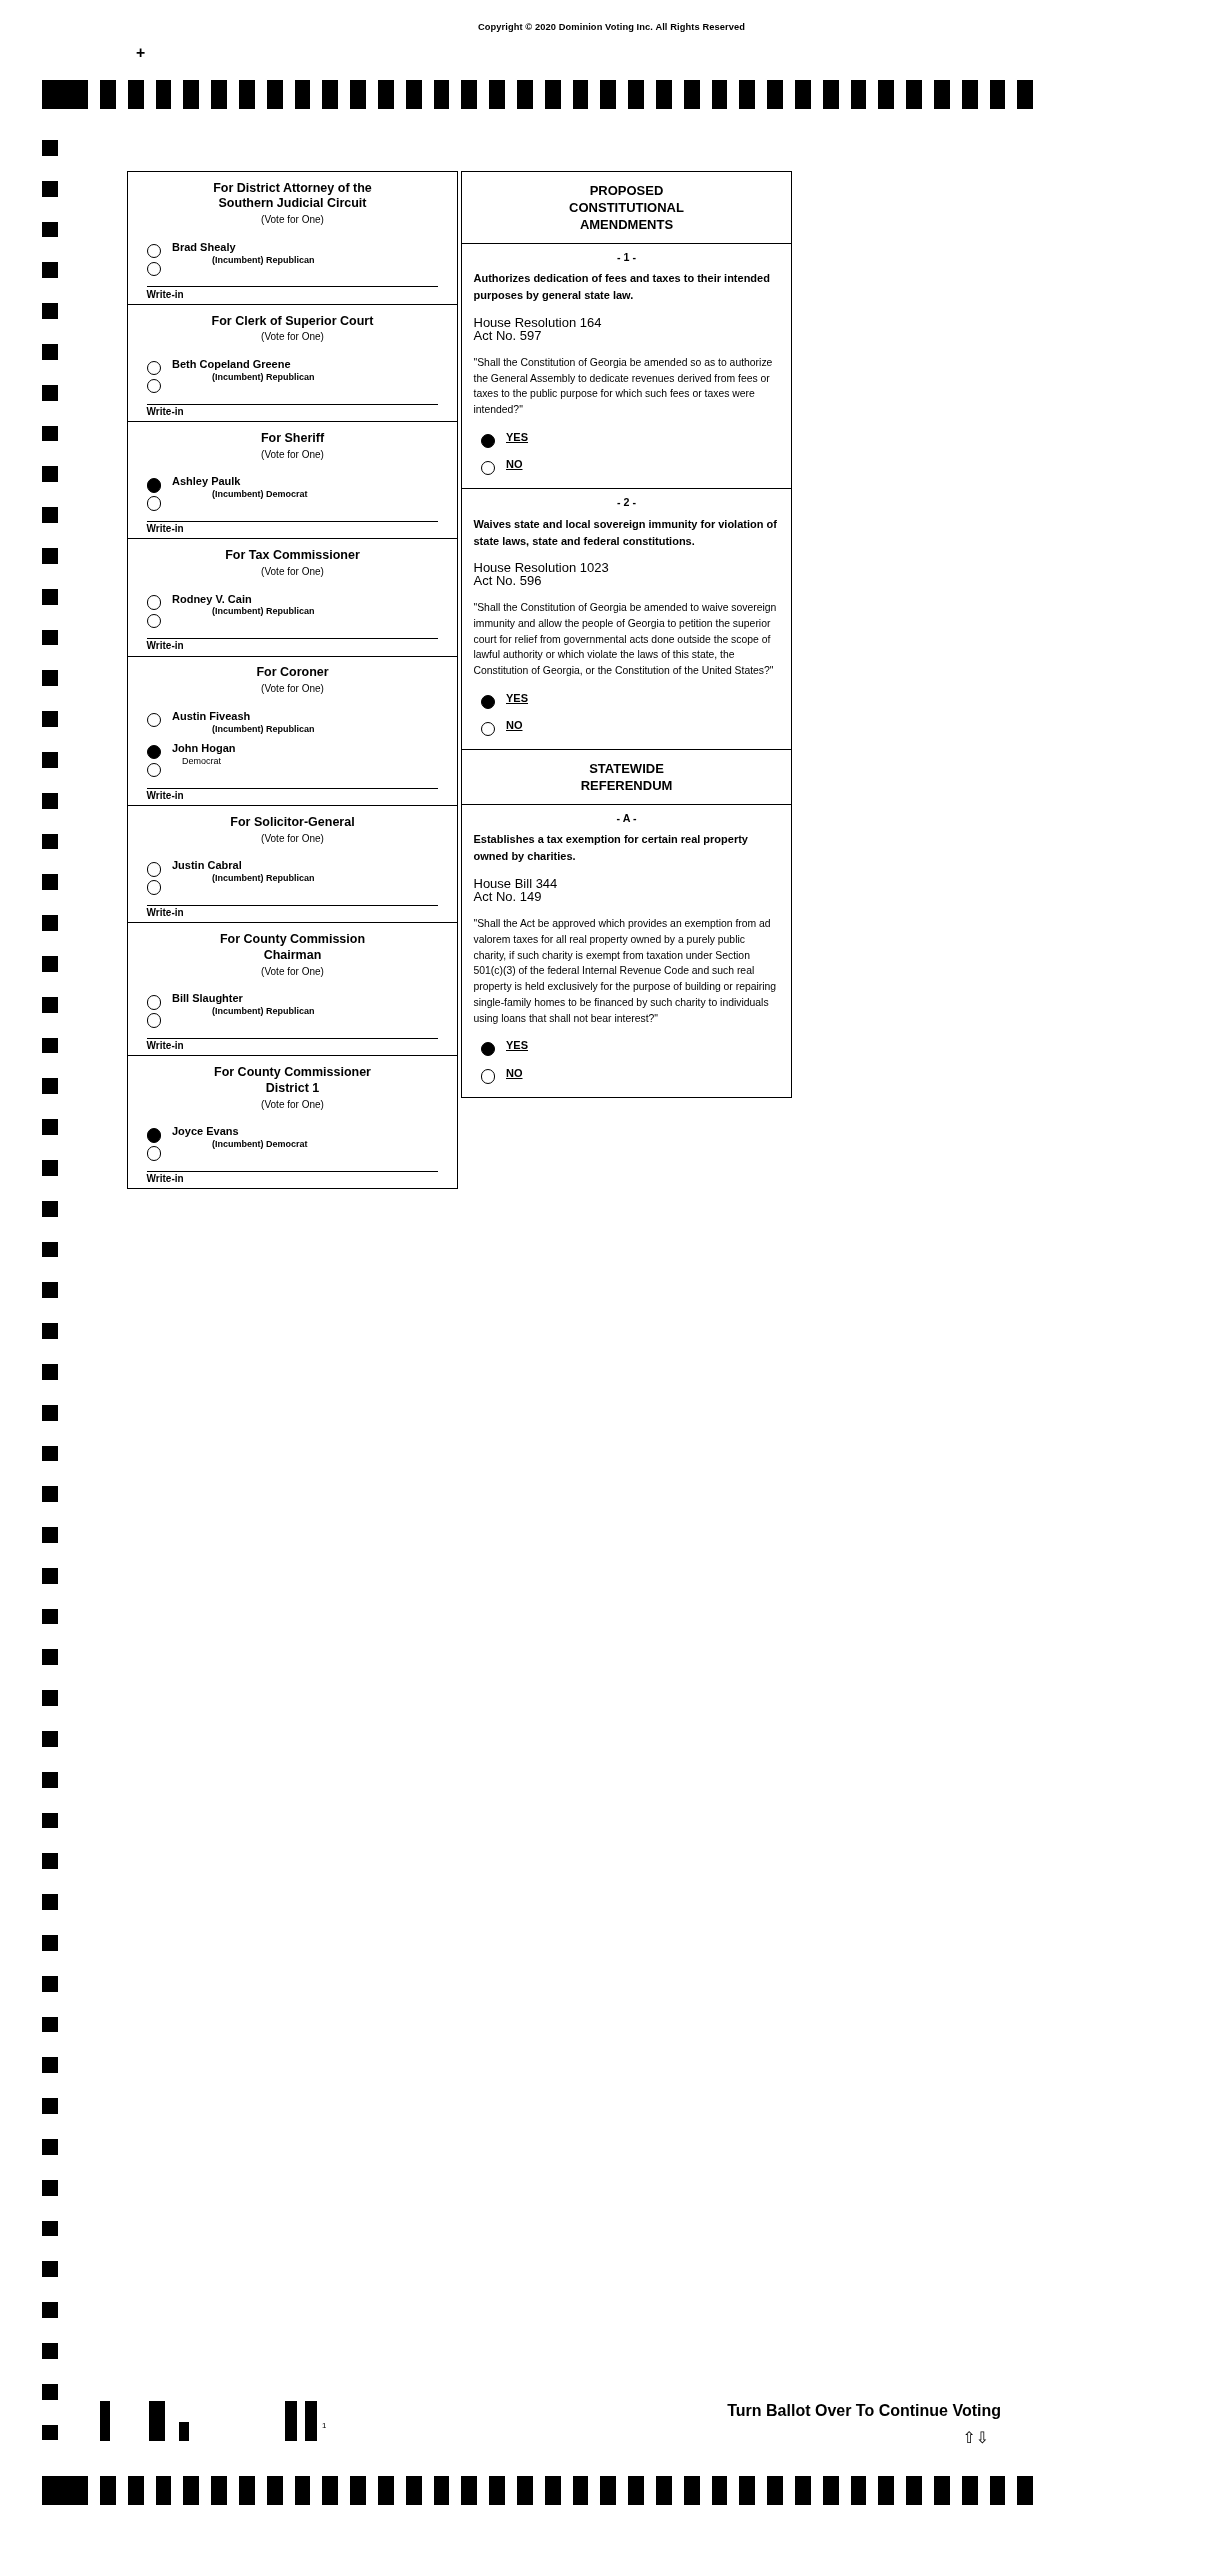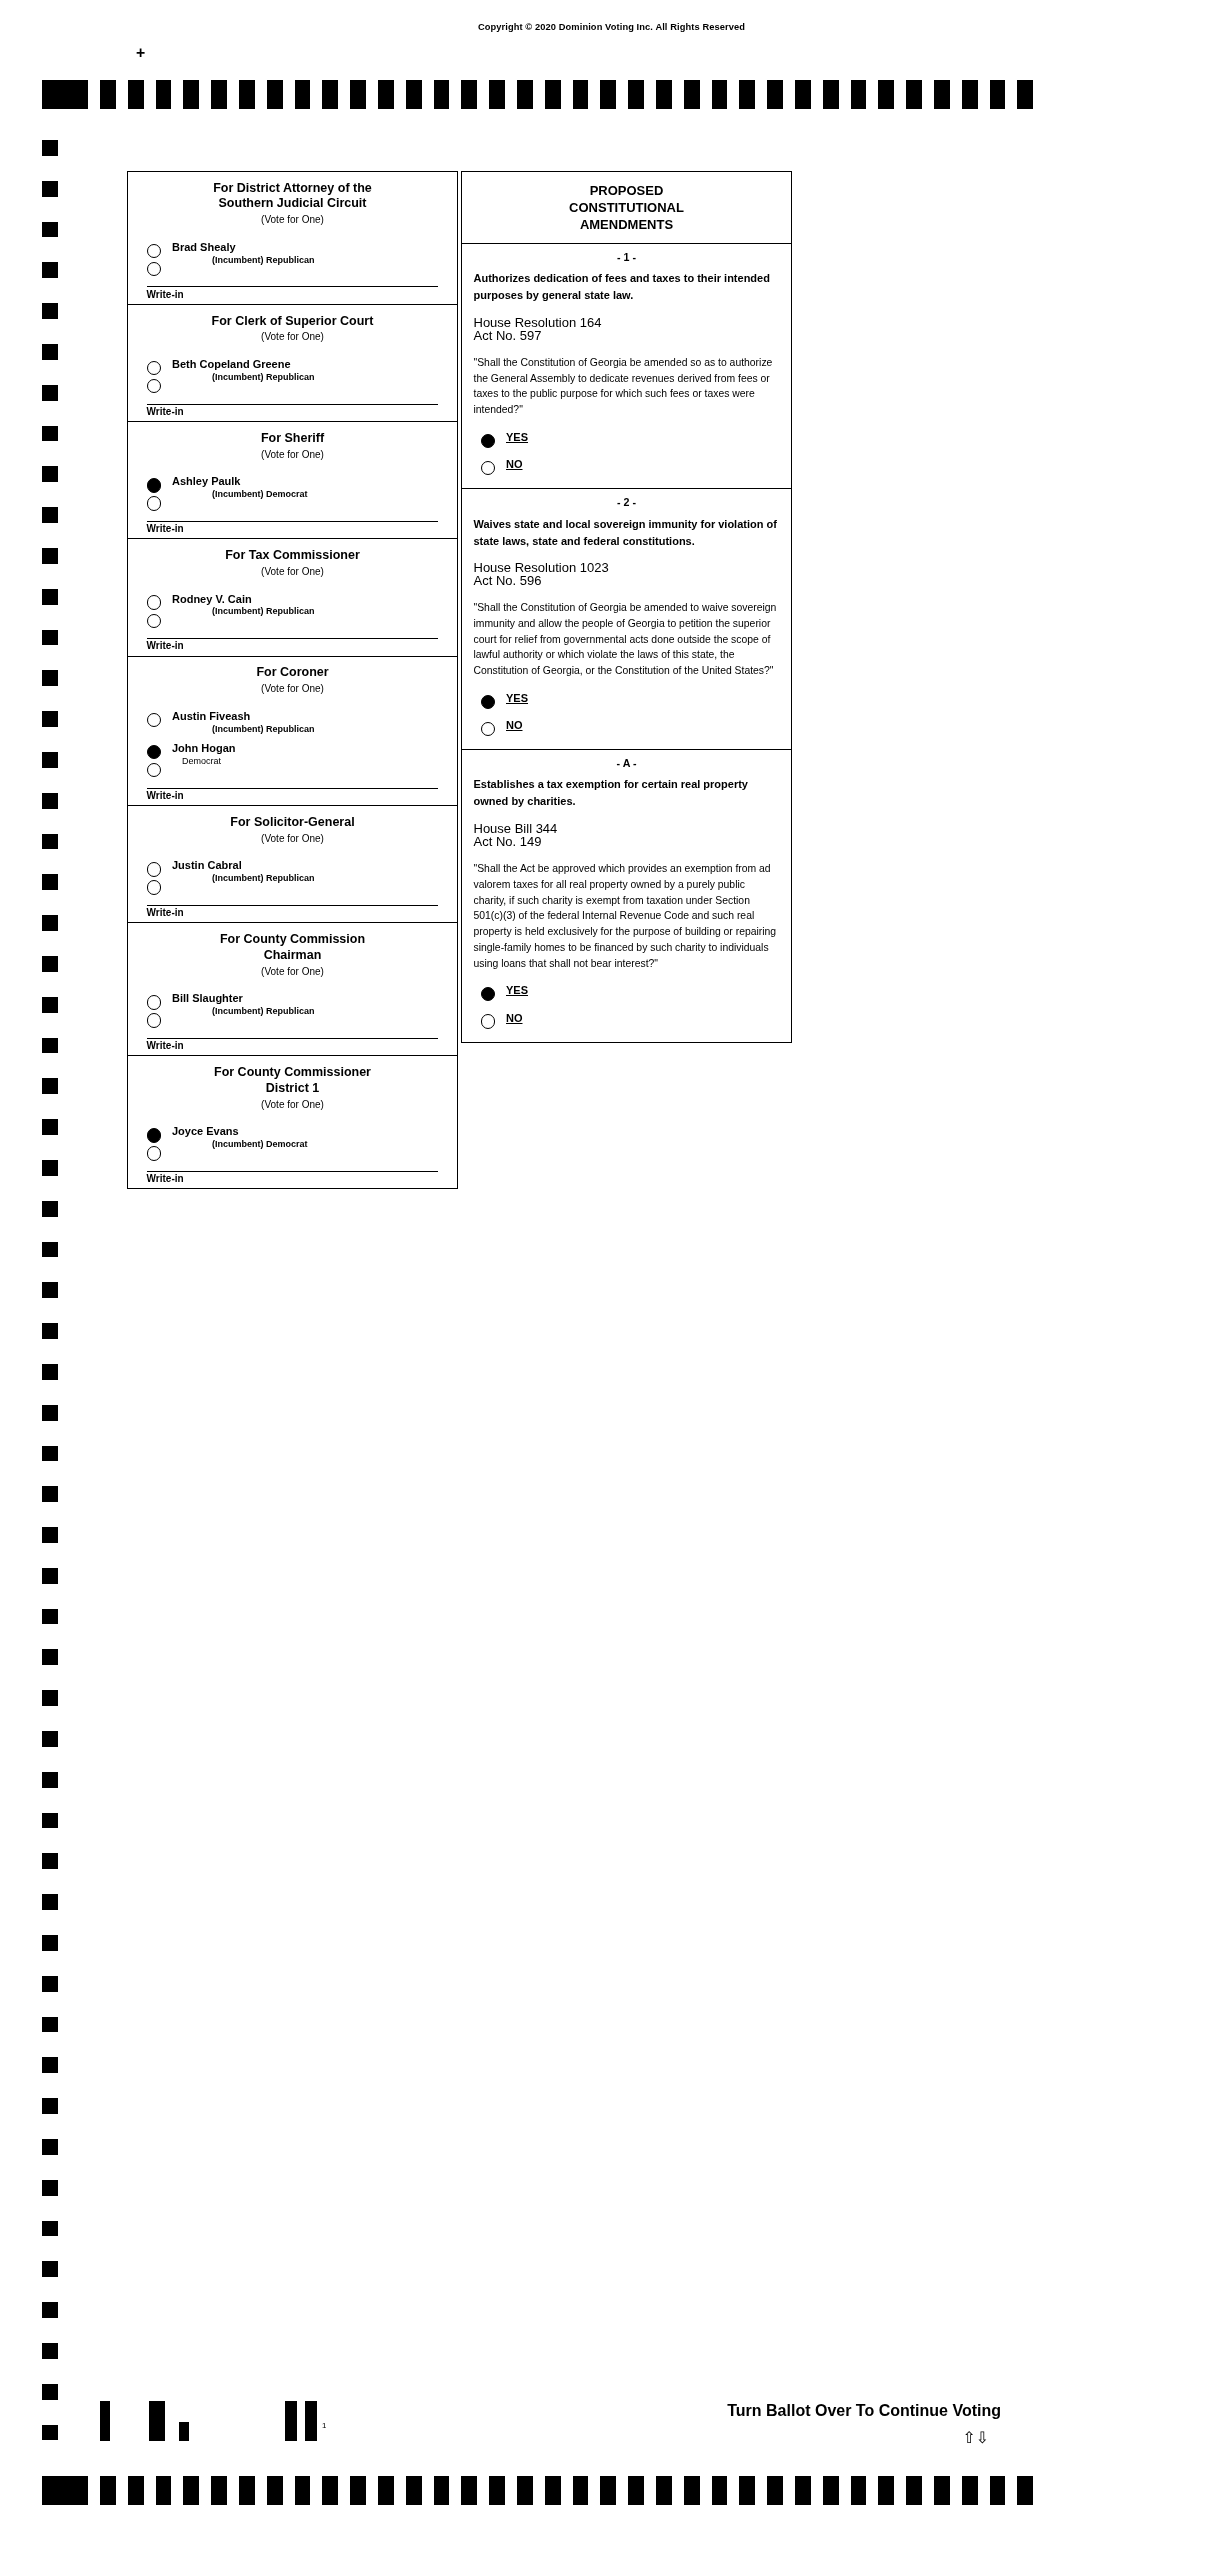--- a/index.html
+++ b/index.html
@@ -641,20 +641,24 @@
           <div class="option">
             <div class="oval filled"></div>
             <div class="cand-name">YES</div>
           </div>
           <div class="option">
             <div class="oval"></div>
             <div class="cand-name">NO</div>
           </div>
         </div>
       </div>
+      <div class="ref-head">
+        <div>STATEWIDE</div>
+        <div>REFERENDUM</div>
+      </div>
       <div class="measure">
         <div class="m-num">- A -</div>
         <div class="m-summary">Establishes a tax exemption for certain real property owned by charities.</div>
         <div class="m-cite">
           <div>House Bill 344</div>
           <div>Act No. 149</div>
         </div>
         <div class="m-text">"Shall the Act be approved which provides an exemption from ad valorem taxes for all real property owned by a purely public charity, if such charity is exempt from taxation under Section 501(c)(3) of the federal Internal Revenue Code and such real property is held exclusively for the purpose of building or repairing single-family homes to be financed by such charity to individuals using loans that shall not bear interest?"</div>
         <div class="yn">
           <div class="option">

